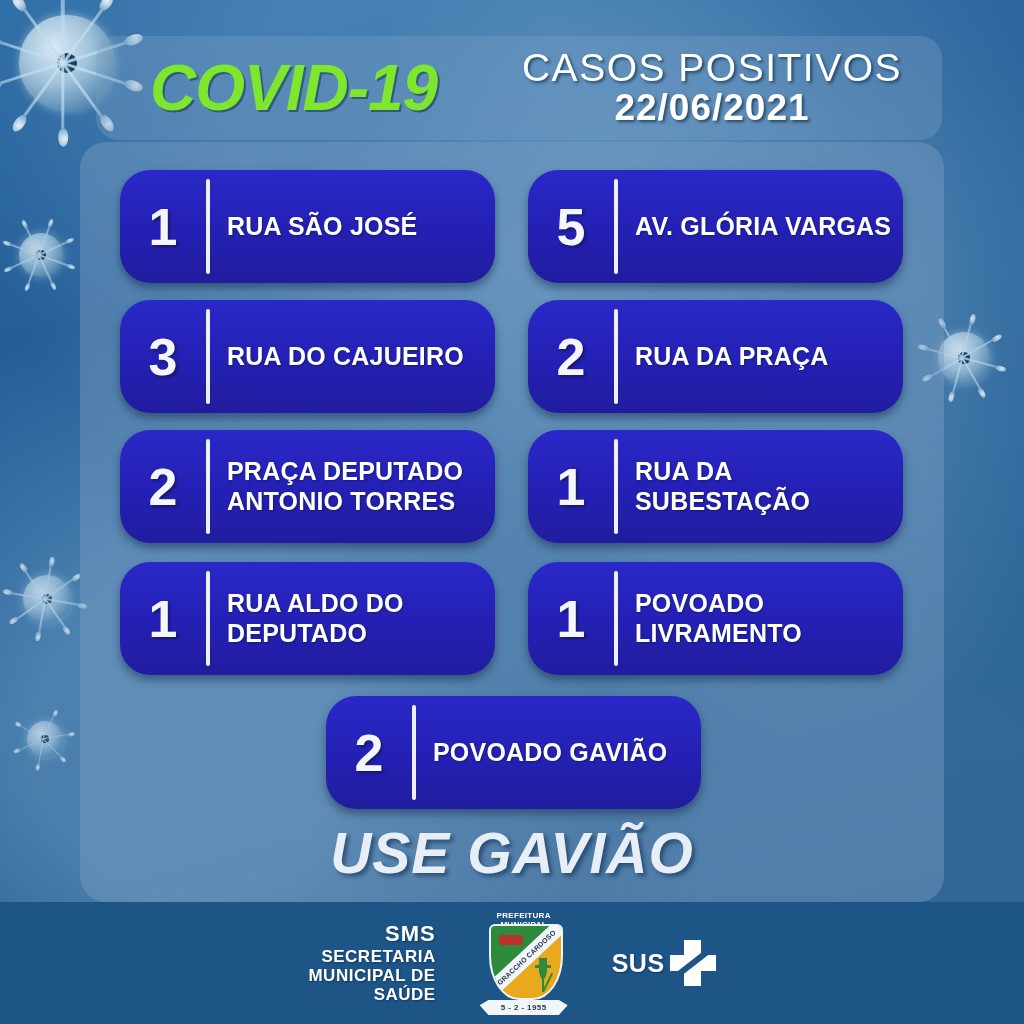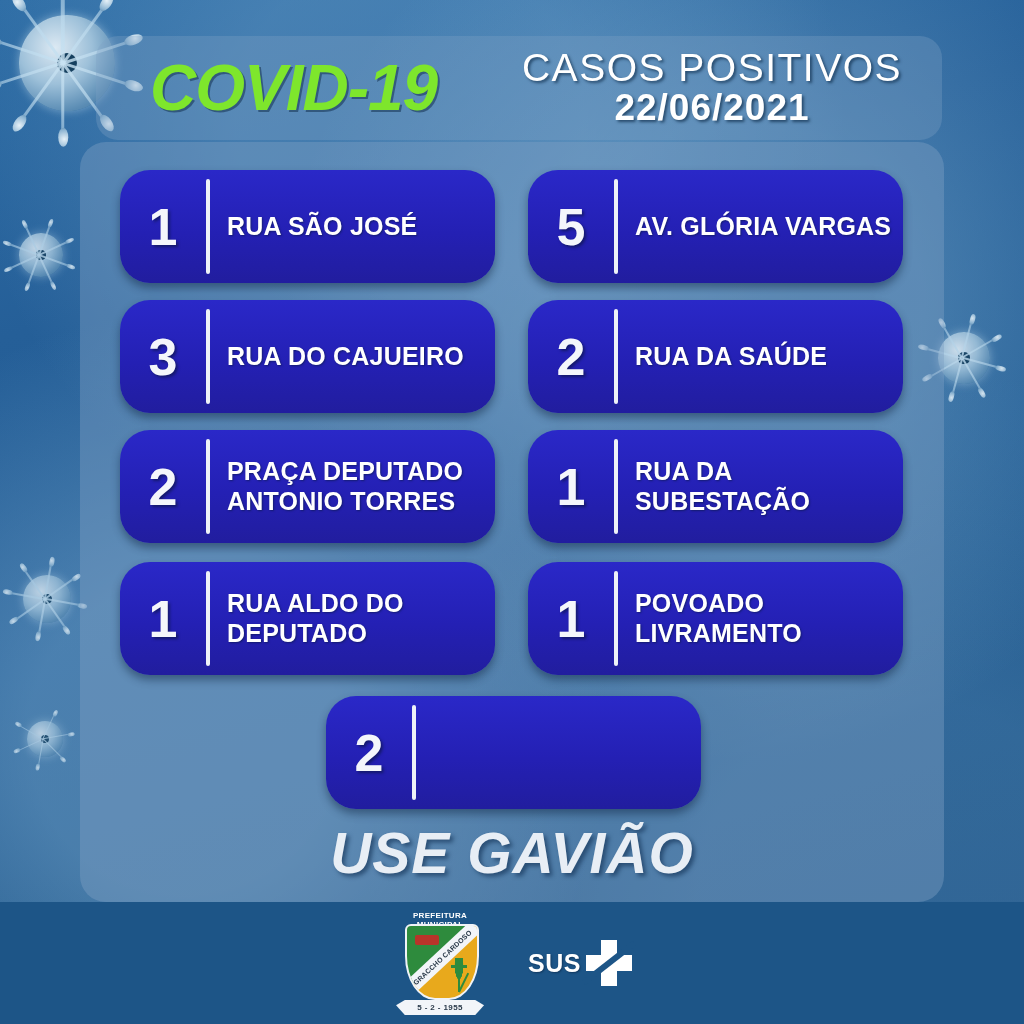--- a/index.html
+++ b/index.html
@@ -274,44 +274,51 @@
 
   <div class="card" style="left:528px;top:170px;width:375px;height:113px;">
     <div class="count">5</div>
     <div class="divider"></div>
     <div class="street">AV. GLÓRIA VARGAS</div>
   </div>
 
   <div class="card" style="left:528px;top:300px;width:375px;height:113px;">
     <div class="count">2</div>
     <div class="divider"></div>
-    <div class="street">RUA DA SAÚDE</div>
+    <div class="street">RUA DA PRAÇA</div>
   </div>
 
   <div class="card" style="left:528px;top:430px;width:375px;height:113px;">
     <div class="count">1</div>
     <div class="divider"></div>
     <div class="street">RUA DA SUBESTAÇÃO</div>
   </div>
 
   <div class="card" style="left:528px;top:562px;width:375px;height:113px;">
     <div class="count">1</div>
     <div class="divider"></div>
     <div class="street">POVOADO LIVRAMENTO</div>
   </div>
 
   <div class="card" style="left:326px;top:696px;width:375px;height:113px;">
     <div class="count">2</div>
     <div class="divider"></div>
+    <div class="street">POVOADO GAVIÃO</div>
   </div>
 
   <div id="slogan">USE GAVIÃO</div>
 
   <div id="footer">
 
+    <div id="sms-block">
+      <div id="sms-abbr">SMS</div>
+      <div class="sms-line">SECRETARIA</div>
+      <div class="sms-line">MUNICIPAL DE</div>
+      <div class="sms-line">SAÚDE</div>
+    </div>
 
     <div id="crest">
       <div id="crest-top">PREFEITURA MUNICIPAL</div>
       <div id="shield">
         <div id="shield-red"></div>
         <div id="shield-corn"></div>
         <div id="shield-band">
           <span>GRACCHO CARDOSO</span>
         </div>
       </div>

